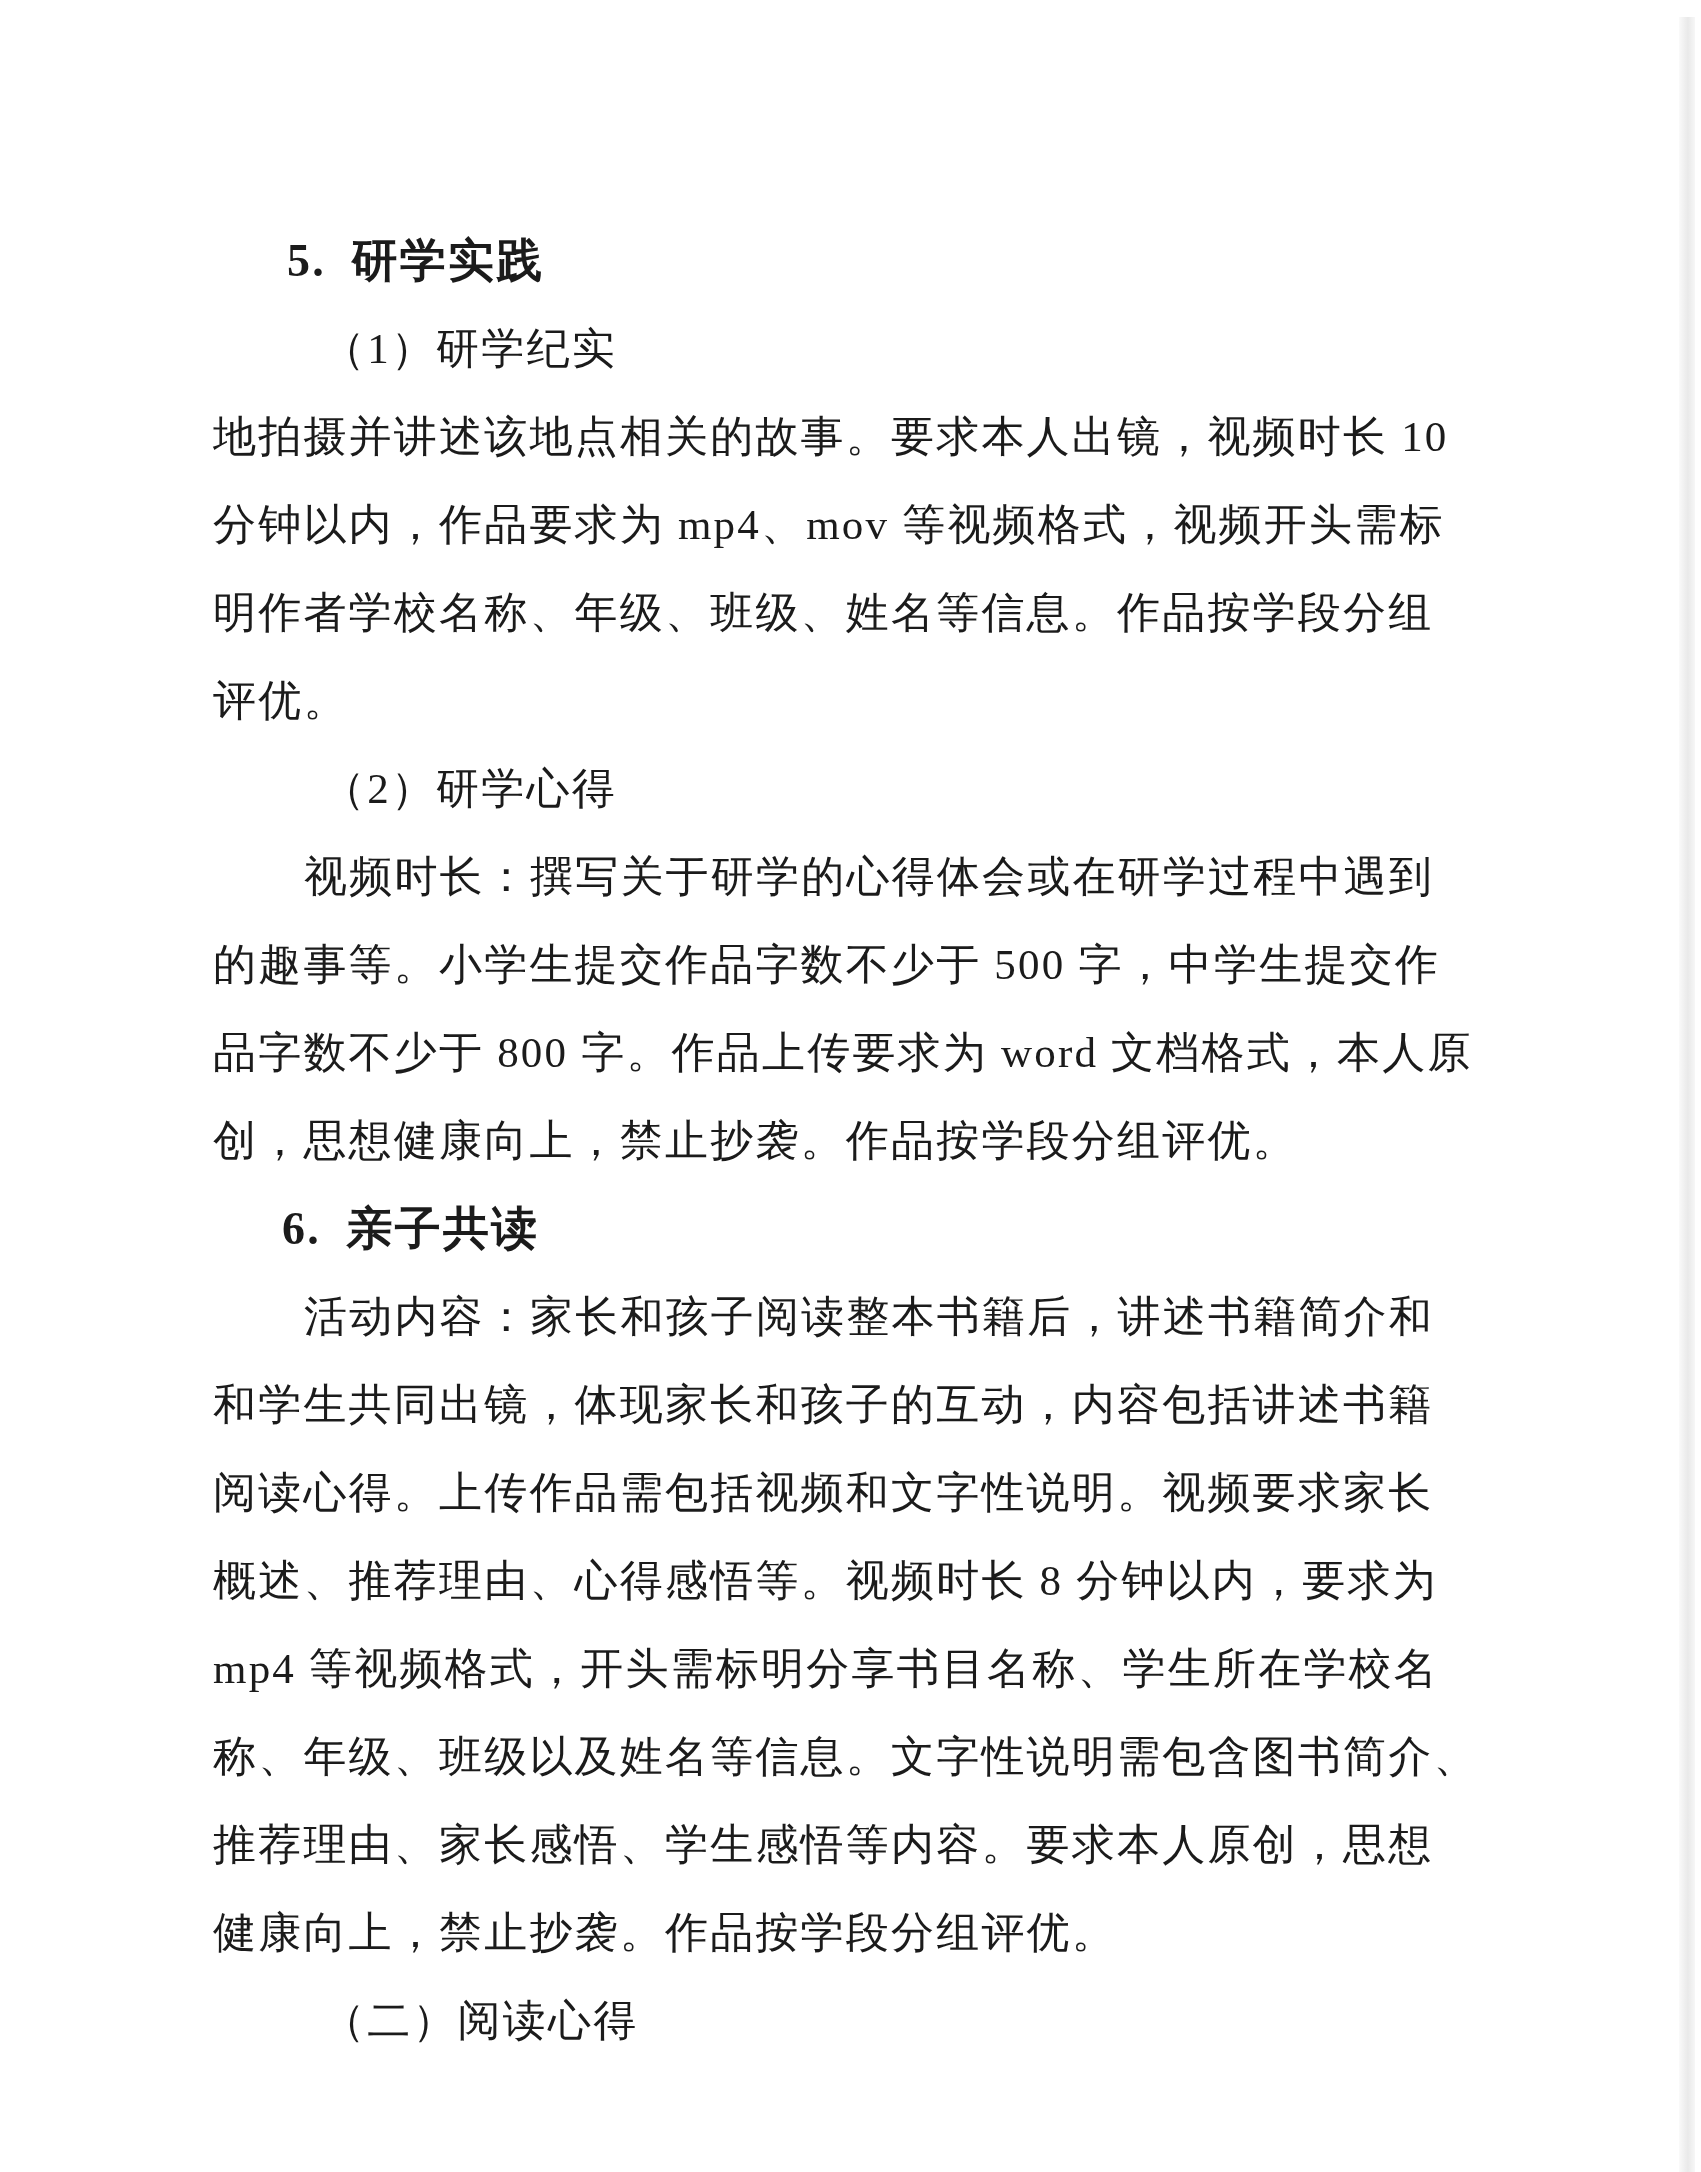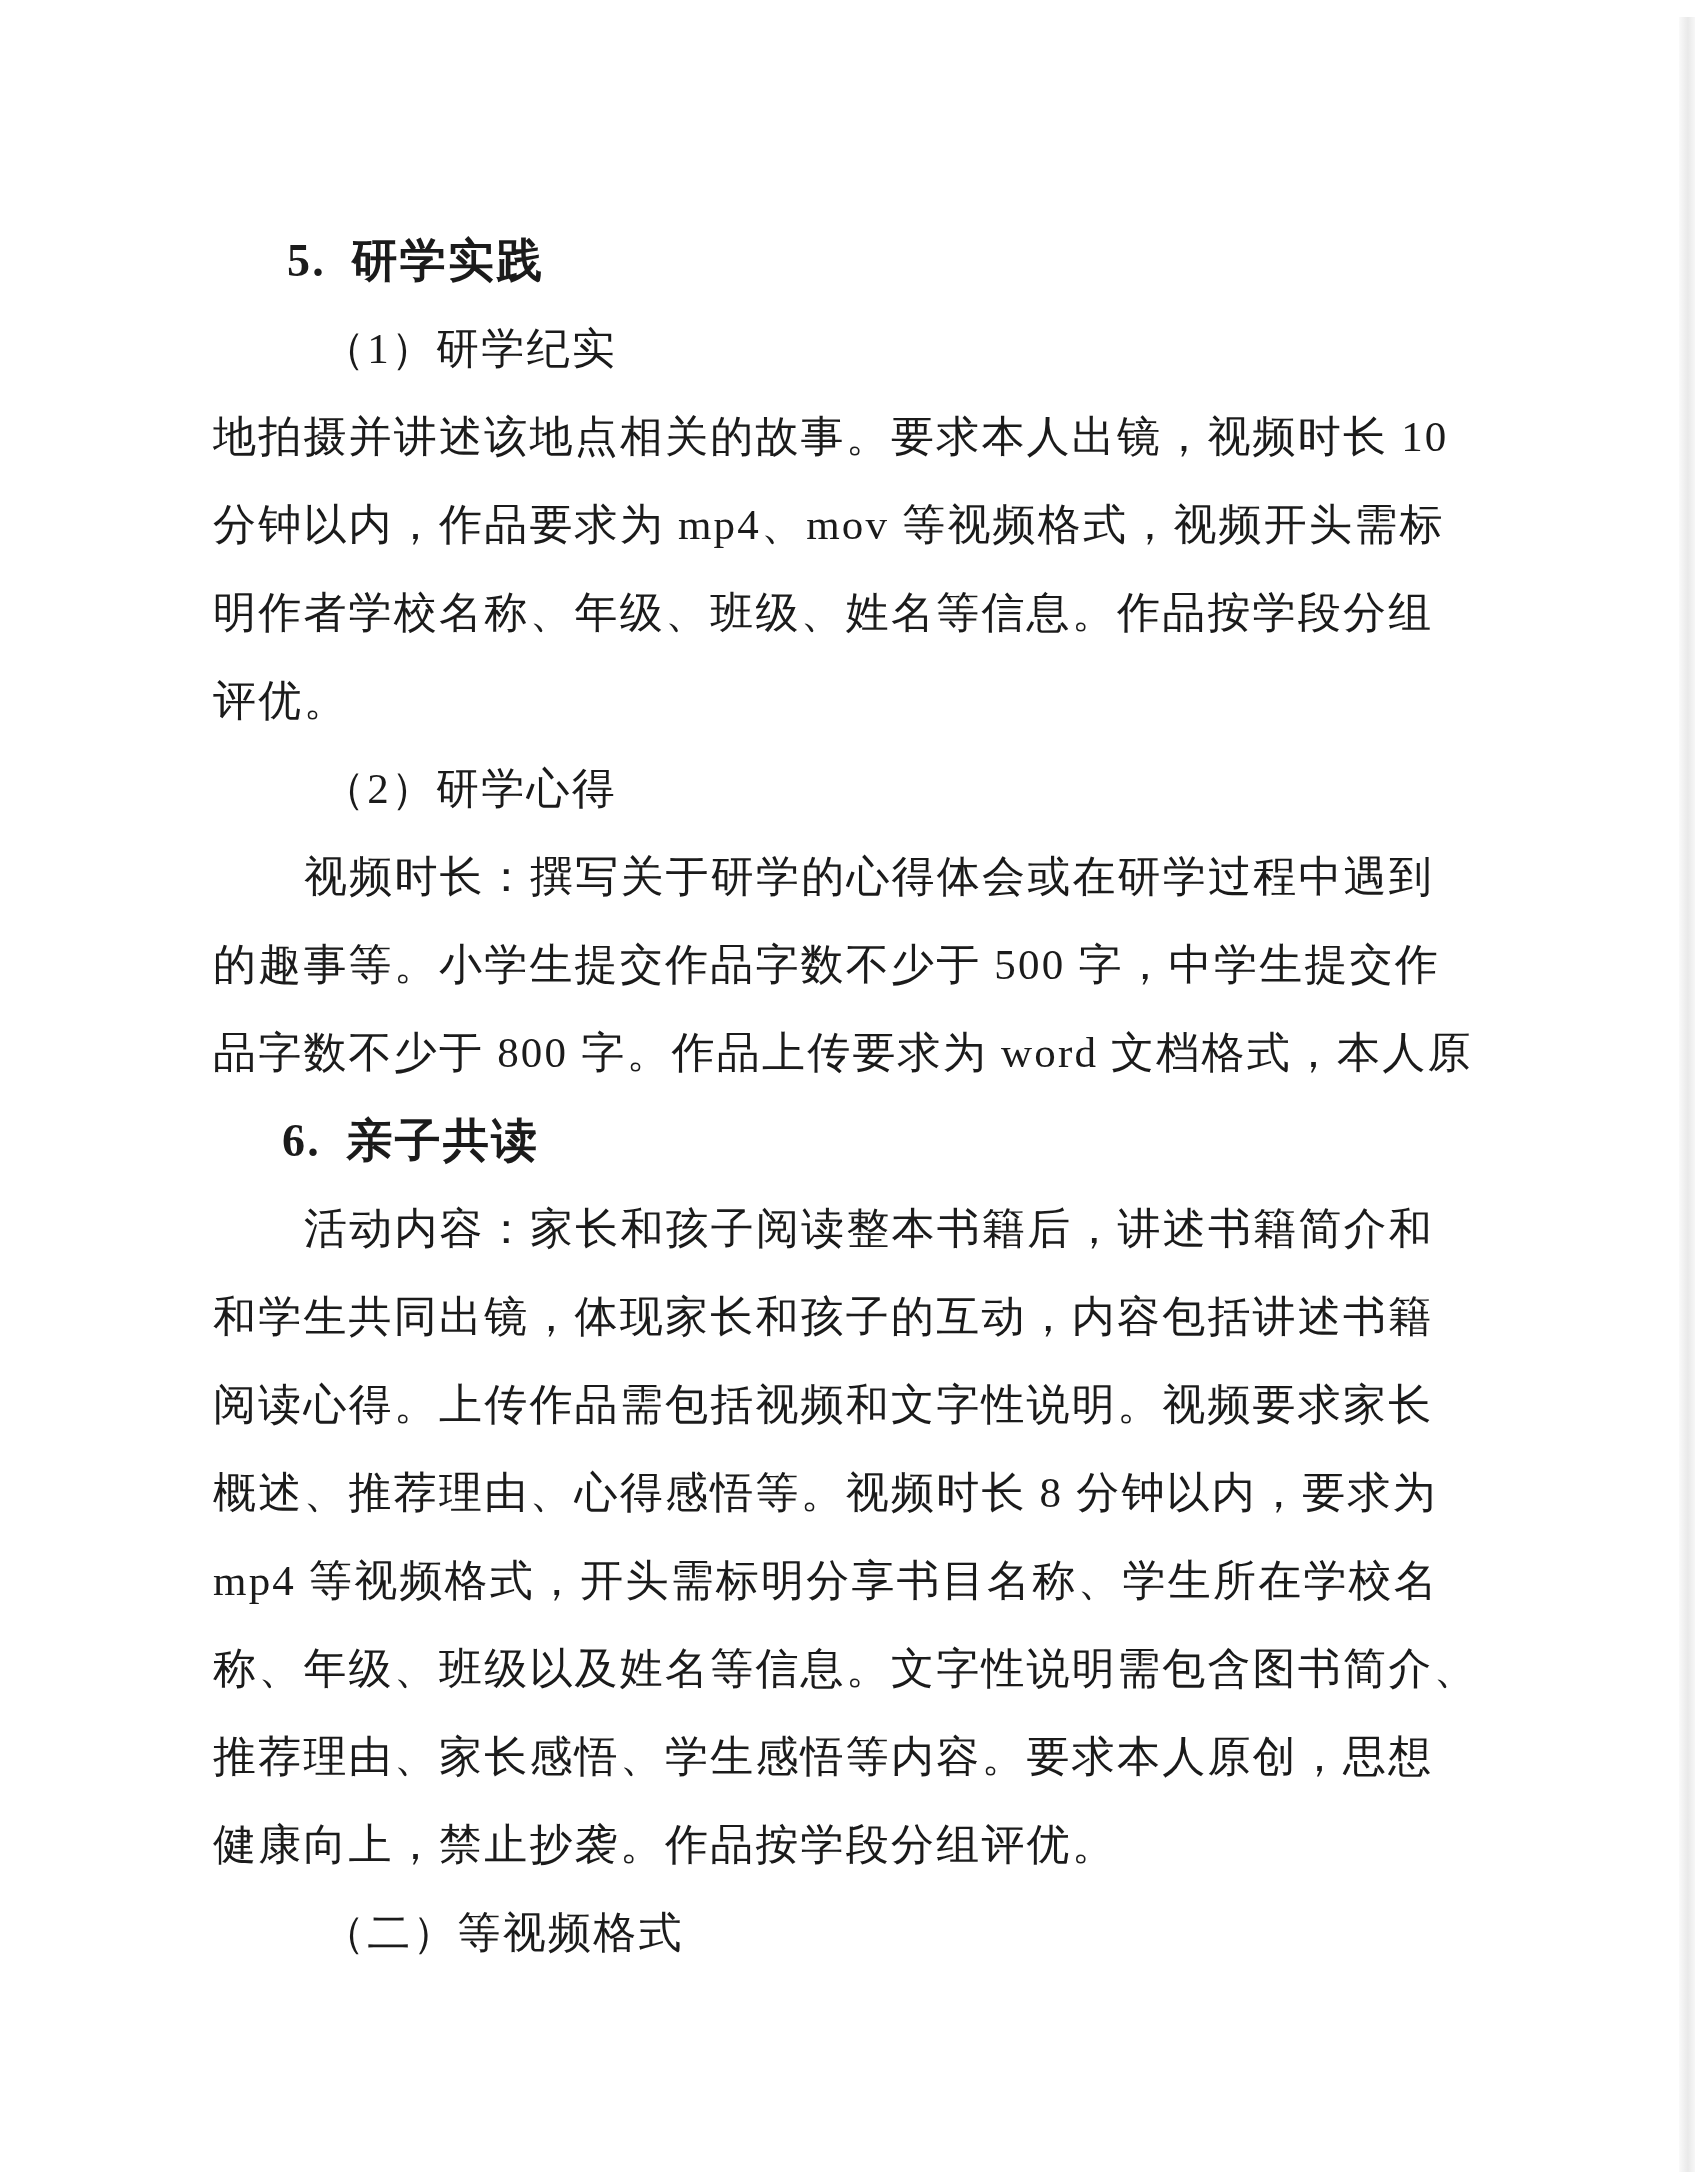--- a/index.html
+++ b/index.html
@@ -67,26 +67,27 @@
     <div class="line h-num ind-h5">5. 研学实践</div>
     <div class="line ind-sub">（1）研学纪实</div>
     <div class="line">地拍摄并讲述该地点相关的故事。要求本人出镜，视频时长 10</div>
     <div class="line">分钟以内，作品要求为 mp4、mov 等视频格式，视频开头需标</div>
     <div class="line">明作者学校名称、年级、班级、姓名等信息。作品按学段分组</div>
     <div class="line">评优。</div>
     <div class="line ind-sub">（2）研学心得</div>
     <div class="line ind-para">视频时长：撰写关于研学的心得体会或在研学过程中遇到</div>
     <div class="line">的趣事等。小学生提交作品字数不少于 500 字，中学生提交作</div>
     <div class="line">品字数不少于 800 字。作品上传要求为 word 文档格式，本人原</div>
+    <div class="line">创，思想健康向上，禁止抄袭。作品按学段分组评优。</div>
     <div class="line h-num ind-h6">6. 亲子共读</div>
     <div class="line ind-para">活动内容：家长和孩子阅读整本书籍后，讲述书籍简介和</div>
     <div class="line">和学生共同出镜，体现家长和孩子的互动，内容包括讲述书籍</div>
     <div class="line">阅读心得。上传作品需包括视频和文字性说明。视频要求家长</div>
     <div class="line">概述、推荐理由、心得感悟等。视频时长 8 分钟以内，要求为</div>
     <div class="line">mp4 等视频格式，开头需标明分享书目名称、学生所在学校名</div>
     <div class="line">称、年级、班级以及姓名等信息。文字性说明需包含图书简介、</div>
     <div class="line">推荐理由、家长感悟、学生感悟等内容。要求本人原创，思想</div>
     <div class="line">健康向上，禁止抄袭。作品按学段分组评优。</div>
-    <div class="line ind-sub">（二）等视频格式</div>
+    <div class="line ind-sub">（二）阅读心得</div>
   </div>
 
 </div>
 
 
 </body></html>

